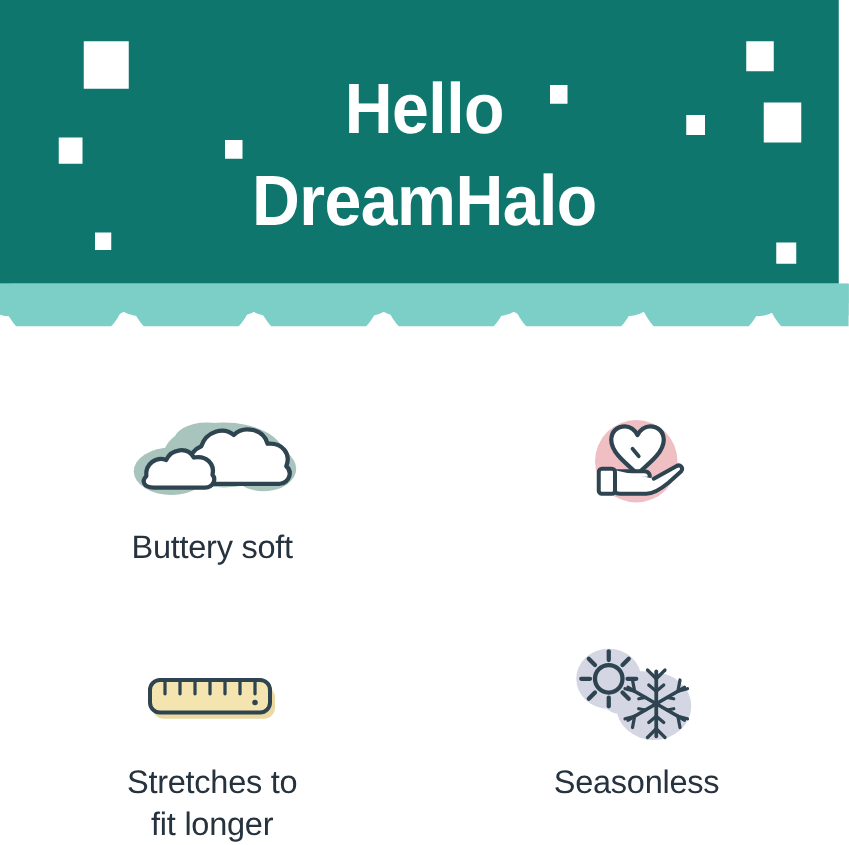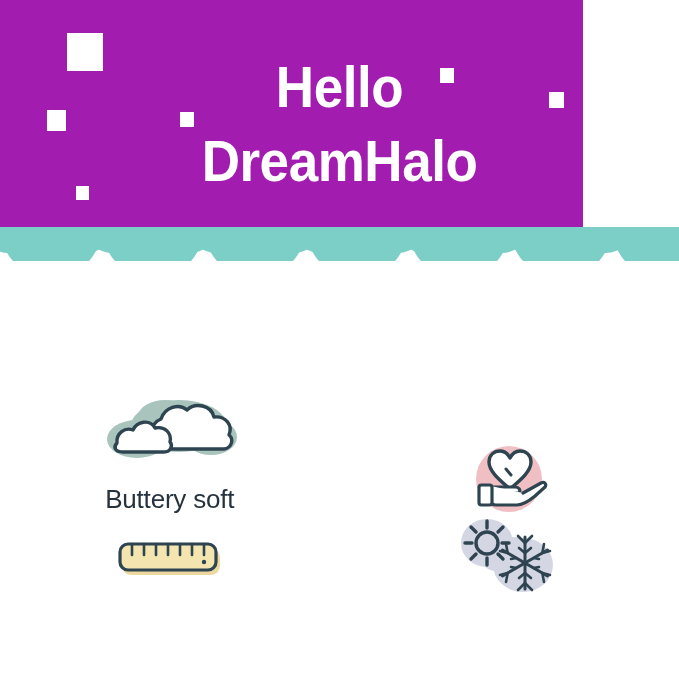--- a/index.html
+++ b/index.html
@@ -16,23 +16,23 @@
     position:relative;
     width:679px;
     height:676px;
     background:#ffffff;
   }
 
   
   .hero {
     position:absolute;
     left:0; top:0;
-    width:583px;
+    width:671px;
     height:227px;
-    background:#a21caf;
+    background:#0f766e;
     overflow:visible;
   }
 
   .hero-title {
     position:absolute;
     left:0;
     top:50px;
     width:679px;
     text-align:center;
     color:#ffffff;
@@ -74,21 +74,21 @@
     width:679px;
     height:376px;
   }
   .frow {
     position:absolute;
     left:0;
     width:679px;
     height:188px;
     display:flex;
   }
-  .frow.r1 { top:28px;align-items:flex-end; }
+  .frow.r1 { top:28px; }
   .frow.r2 { top:216px; }
 
   .fcell {
     flex:1 1 50%;
     display:flex;
     flex-direction:column;
     align-items:center;
   }
 
   .ficon {
@@ -263,20 +263,22 @@
               <line x1="30" y1="19" x2="30" y2="30"></line>
               <line x1="42" y1="19" x2="42" y2="30"></line>
               <line x1="54" y1="19" x2="54" y2="30"></line>
               <line x1="66" y1="19" x2="66" y2="30"></line>
               <line x1="78" y1="19" x2="78" y2="30"></line>
               <line x1="90" y1="19" x2="90" y2="30"></line>
             </g>
             <circle cx="90" cy="37" r="2.2" fill="#2e4450"></circle>
           </svg>
         </div>
+        <div class="flabel">Stretches to
+fit longer</div>
       </div>
 
       <div class="fcell">
         <div class="ficon">
           <svg width="108" height="80" viewBox="0 0 108 80">
 
             <g fill="#d4d6e3">
               <ellipse cx="32" cy="28" rx="26" ry="24"></ellipse>
               <ellipse cx="68" cy="50" rx="30" ry="27"></ellipse>
               <rect x="24" y="22" width="52" height="34" rx="17"></rect>
@@ -316,16 +318,17 @@
                 <line x1="0" y1="10" x2="-6" y2="15"></line>
                 <line x1="0" y1="10" x2="6" y2="15"></line>
                 <line x1="-8.7" y1="-5" x2="-14" y2="-4"></line>
                 <line x1="8.7" y1="5" x2="14" y2="4"></line>
                 <line x1="-8.7" y1="5" x2="-14" y2="4"></line>
                 <line x1="8.7" y1="-5" x2="14" y2="-4"></line>
               </g>
             </g>
           </svg>
         </div>
+        <div class="flabel">Seasonless</div>
       </div>
     </div>
   </div>
 </div>
 
 </body></html>

